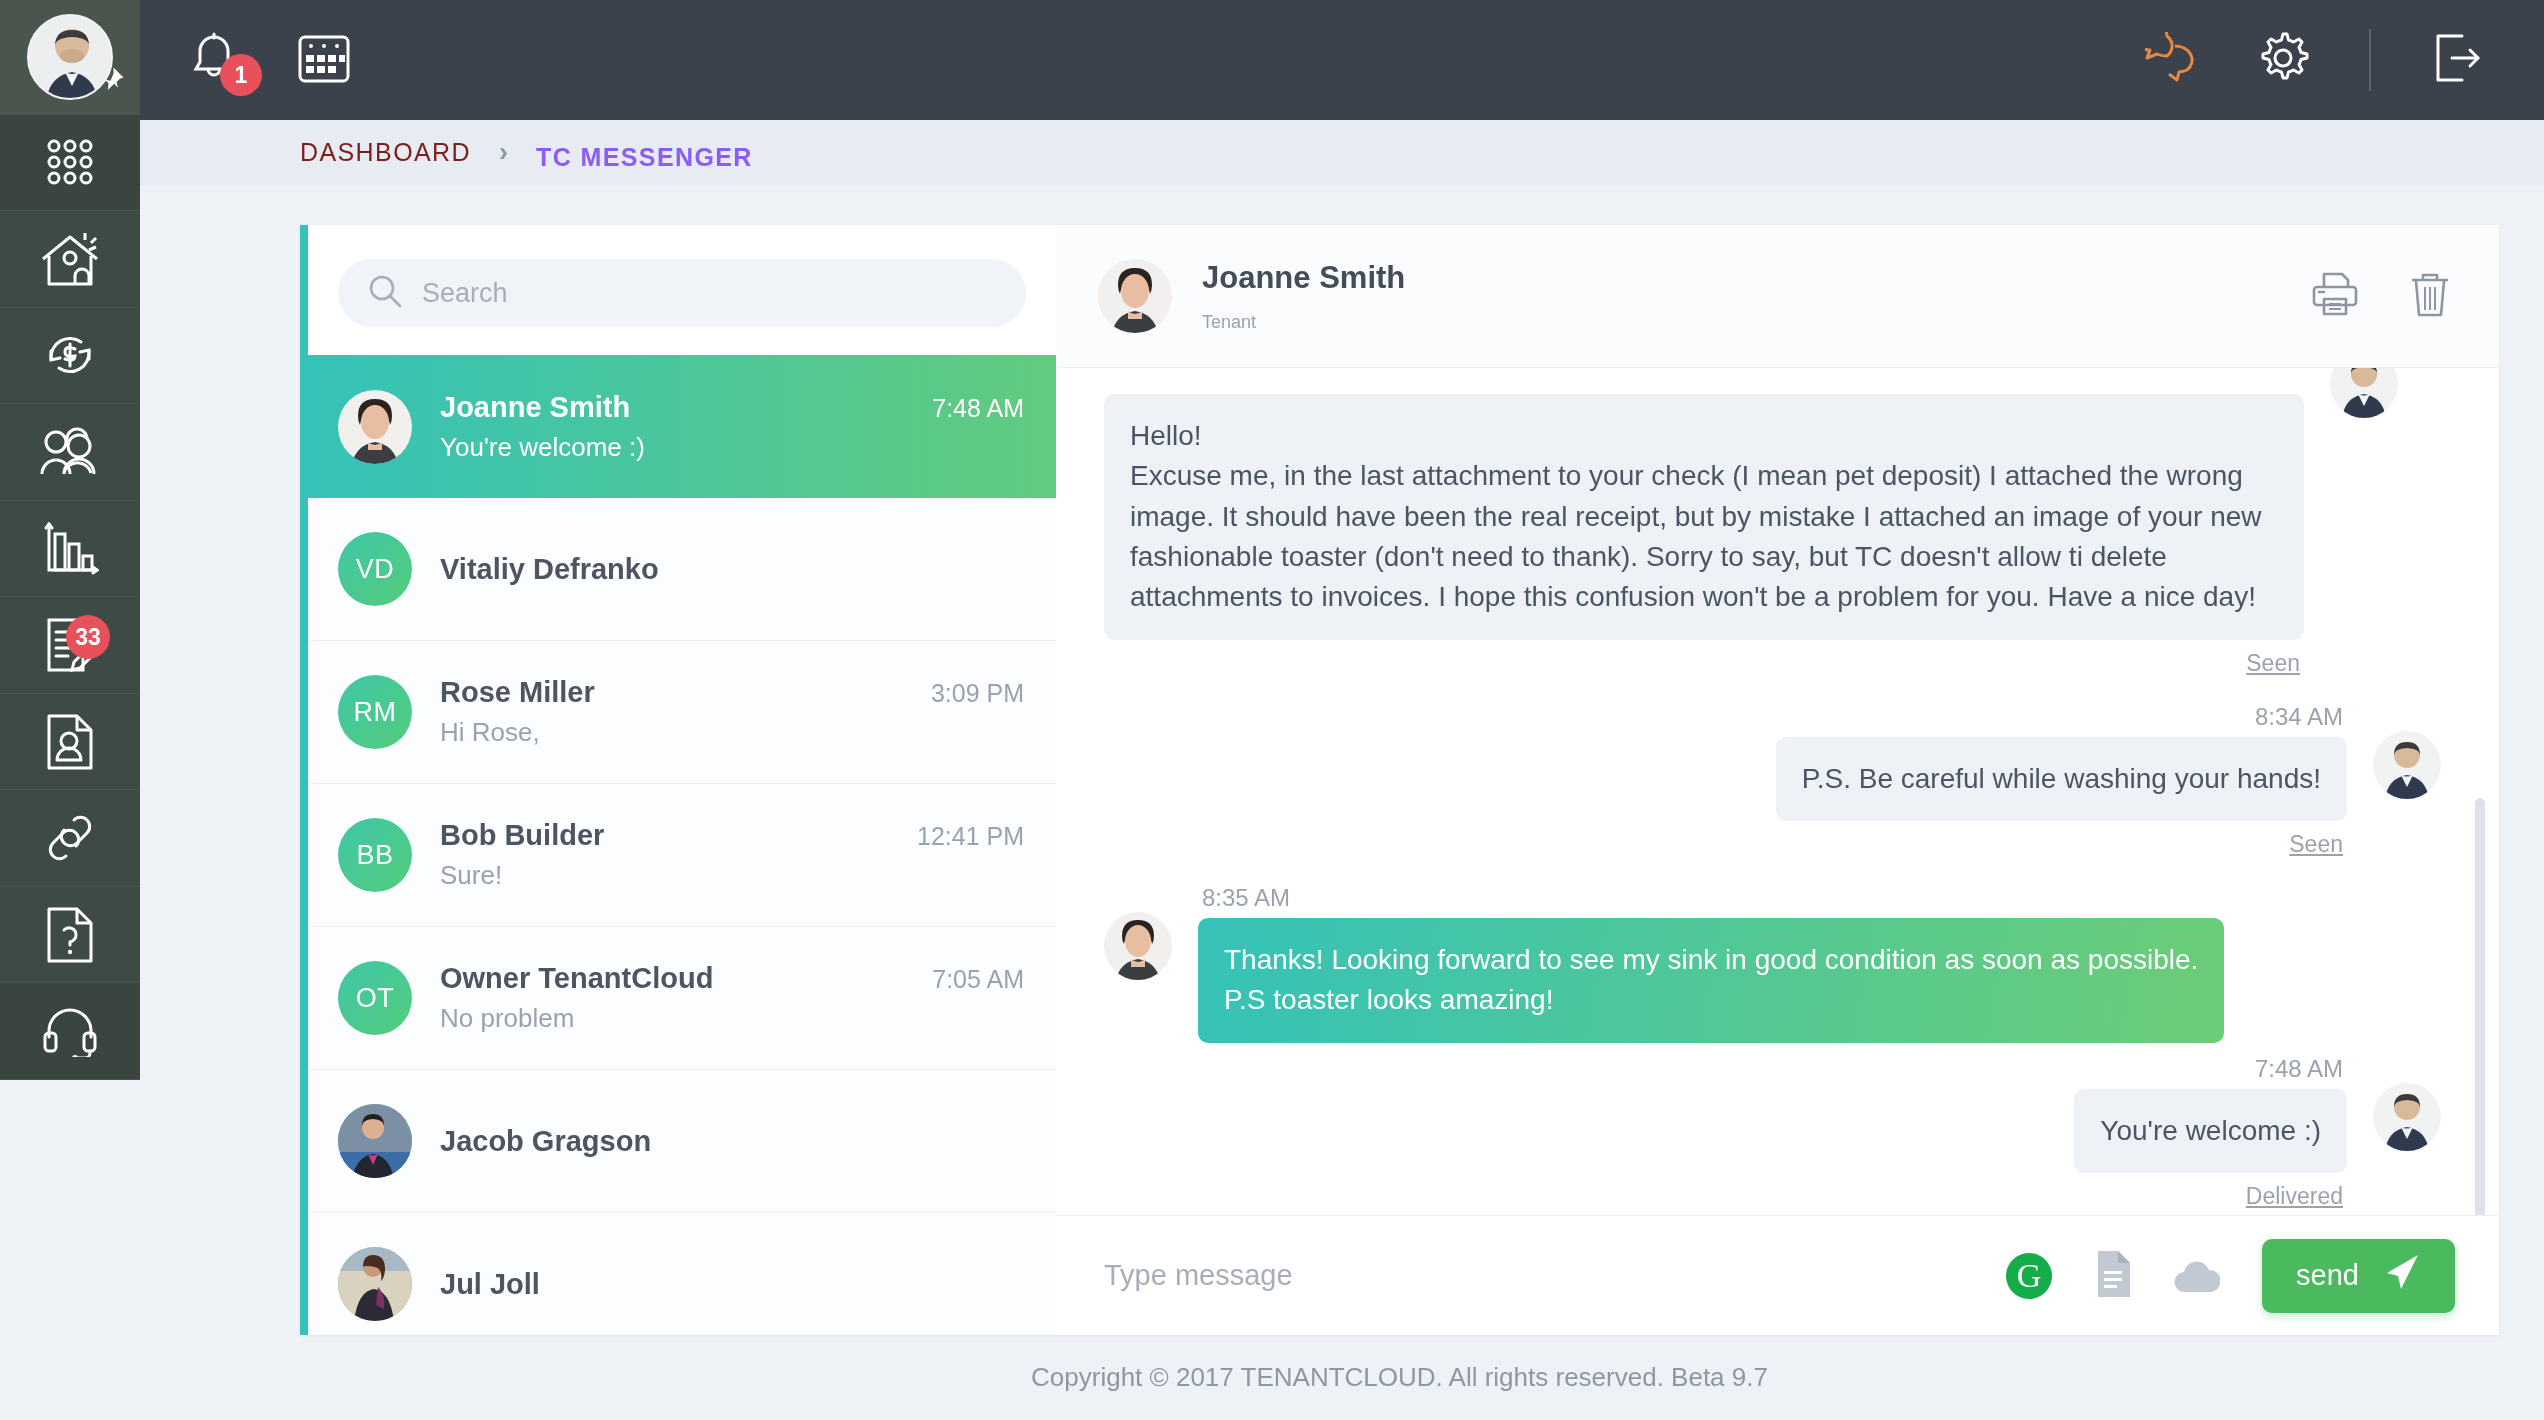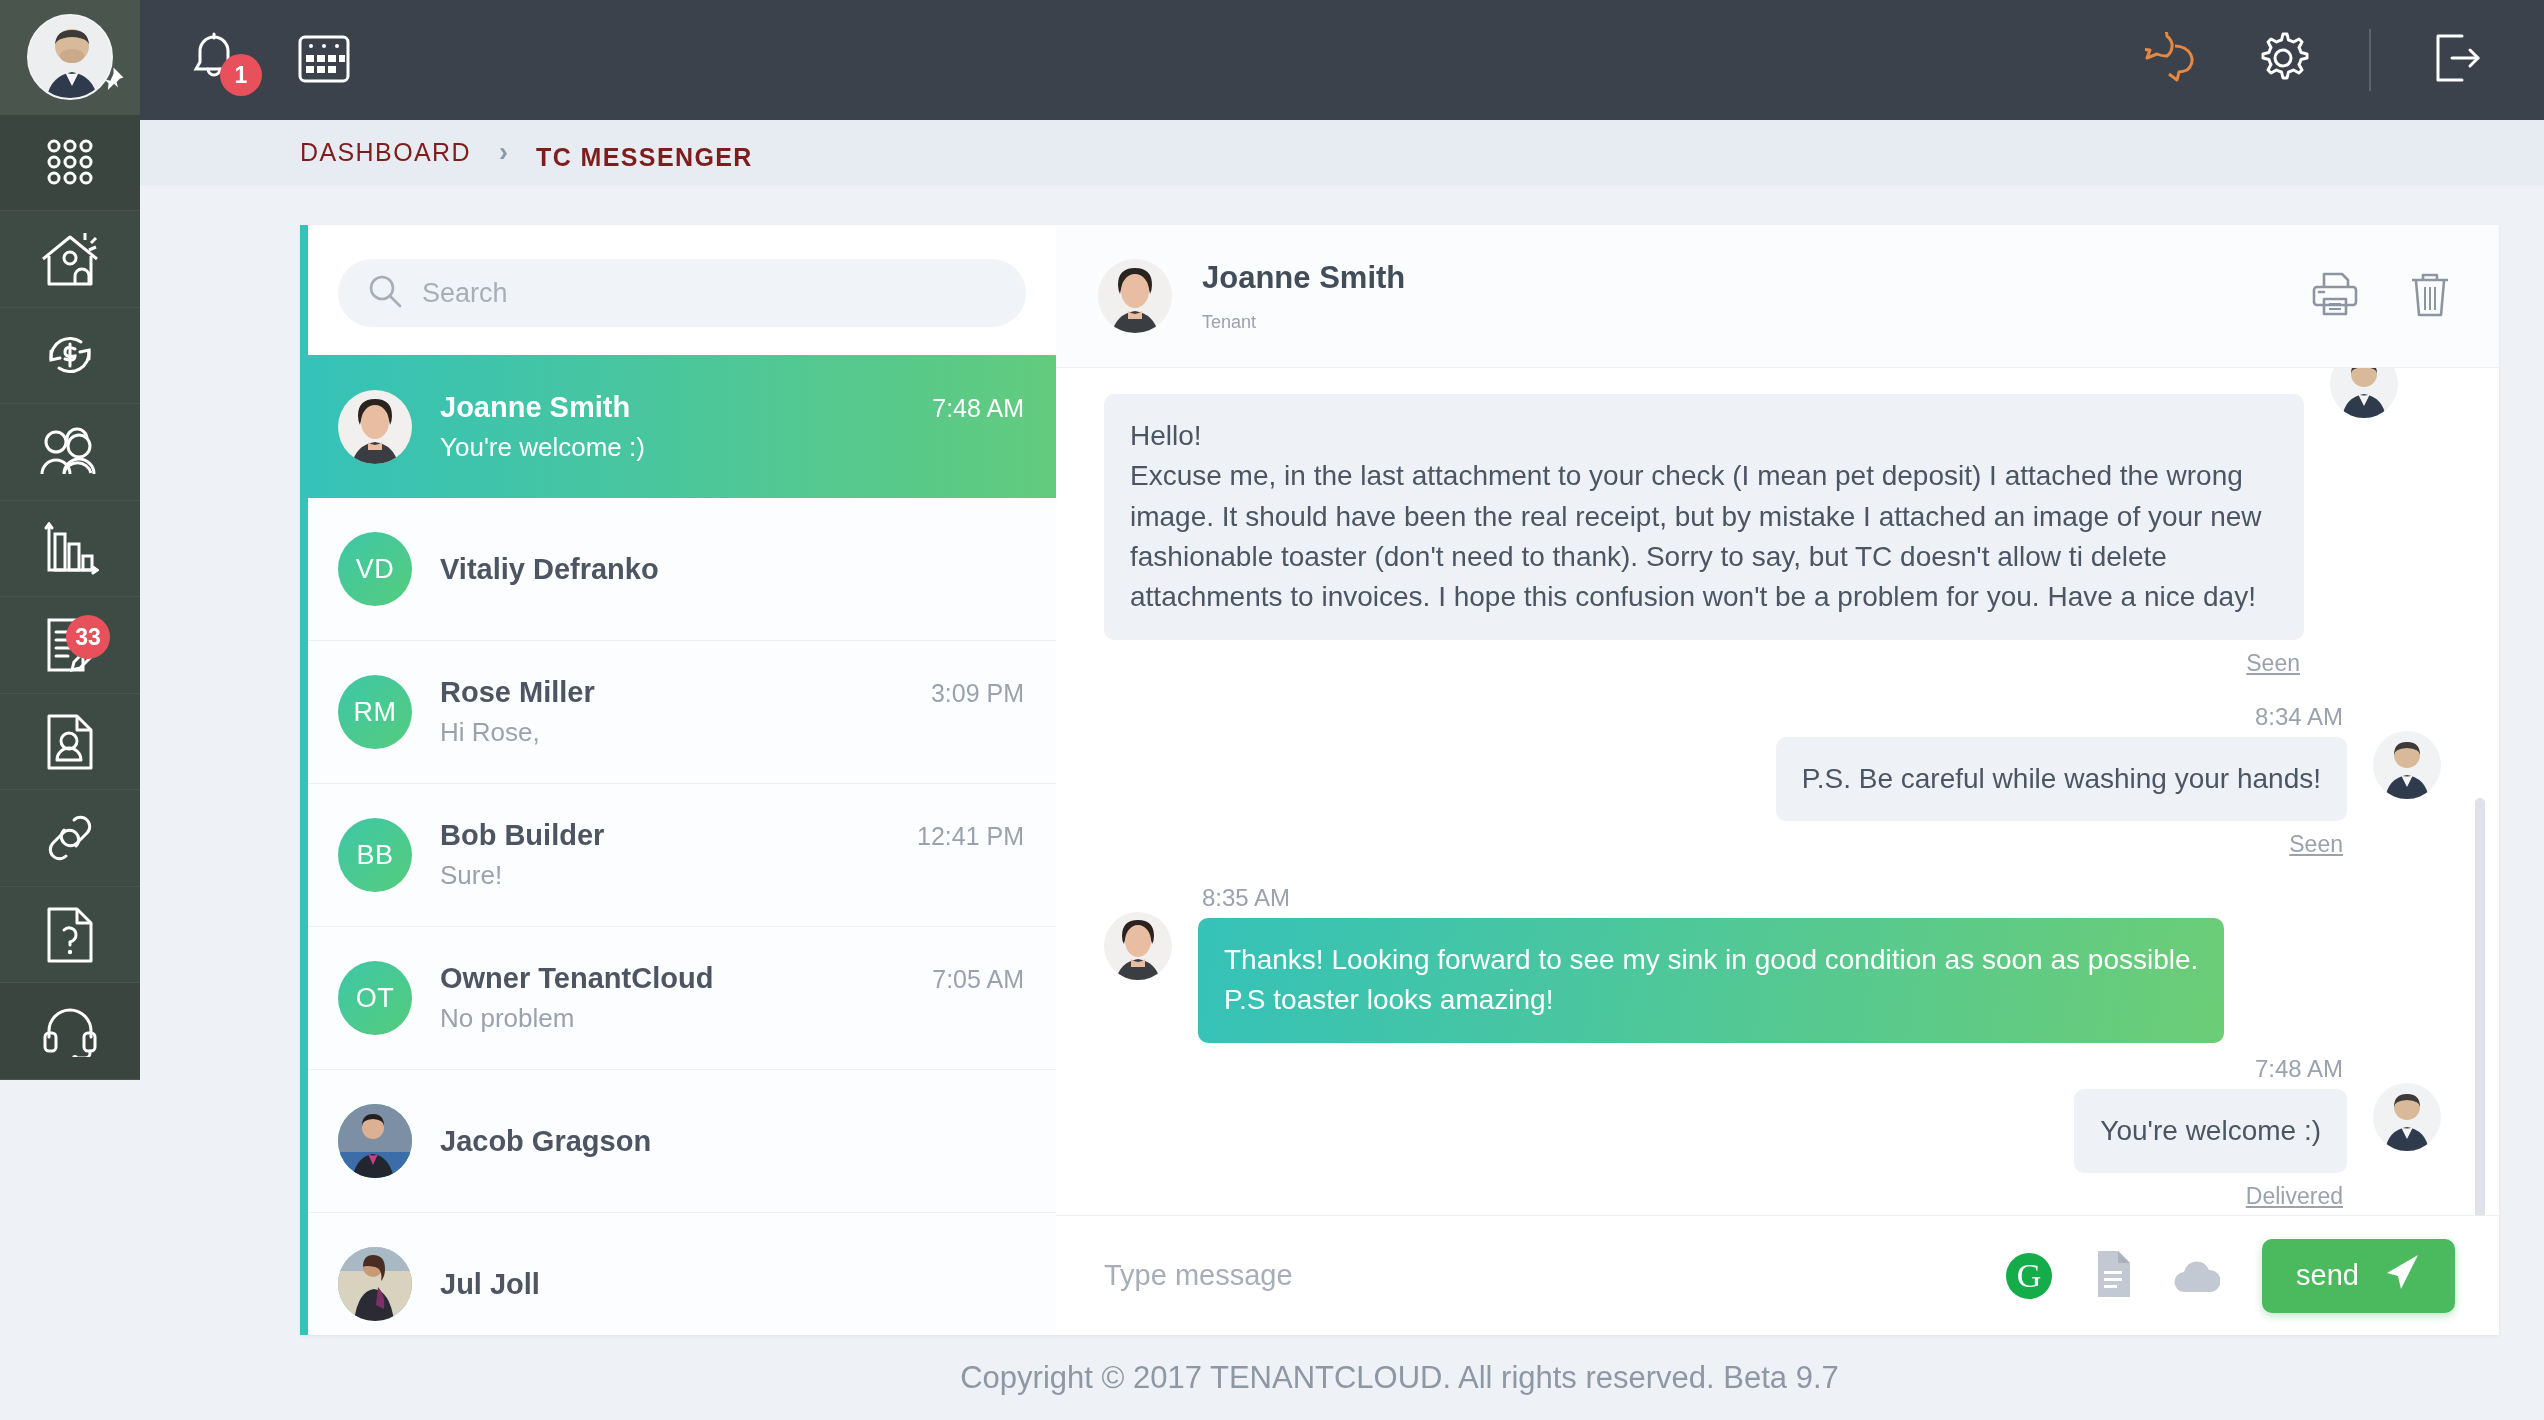--- a/index.html
+++ b/index.html
@@ -71,21 +71,21 @@
   .tb-divider { width: 2px; height: 62px; background: #5c636c; margin: 0 4px; }
 
   
   .breadcrumb {
     height: 65px; background: #e7ebf2;
     display: flex; align-items: center;
     padding-left: 160px; gap: 28px;
   }
   .bc-item { font-size: 25px; letter-spacing: 1.4px; color: #7f1d1d; }
   .bc-chevron { color: #8e97a4; font-size: 27px; font-weight: bold; }
-  .bc-item.active { color: #7f1d1d; font-weight: bold; margin-top: 9px; }
+  .bc-item.active { color: #8b5cf6; font-weight: bold; margin-top: 9px; }
 
   
   .content {
     flex: 1; background: #eef1f6;
     padding: 40px 45px 0 160px;
     display: flex; flex-direction: column; min-height: 0;
   }
   .panel {
     background: #84cc16; display: flex;
     flex: 1; min-height: 0;
@@ -202,21 +202,21 @@
   .send-btn {
     height: 74px; padding: 0 34px; border-radius: 10px;
     background: #4bb95d; color: #fff; border: 0;
     font-family: "Liberation Sans", sans-serif;
     font-size: 29px; display: flex; align-items: center; gap: 24px;
     cursor: pointer; box-shadow: 0 3px 8px rgba(75,185,93,.35);
   }
 
   .footer {
     height: 85px; display: flex; align-items: center; justify-content: center;
-    font-size: 31px; color: #8e97a4; background: #eef1f6;
+    font-size: 26px; color: #8e97a4; background: #eef1f6;
   }
 </style>
 </head>
 <body>
 
 <div class="app">
 
   <nav class="rail">
 
     <div class="rail-avatar-cell">

